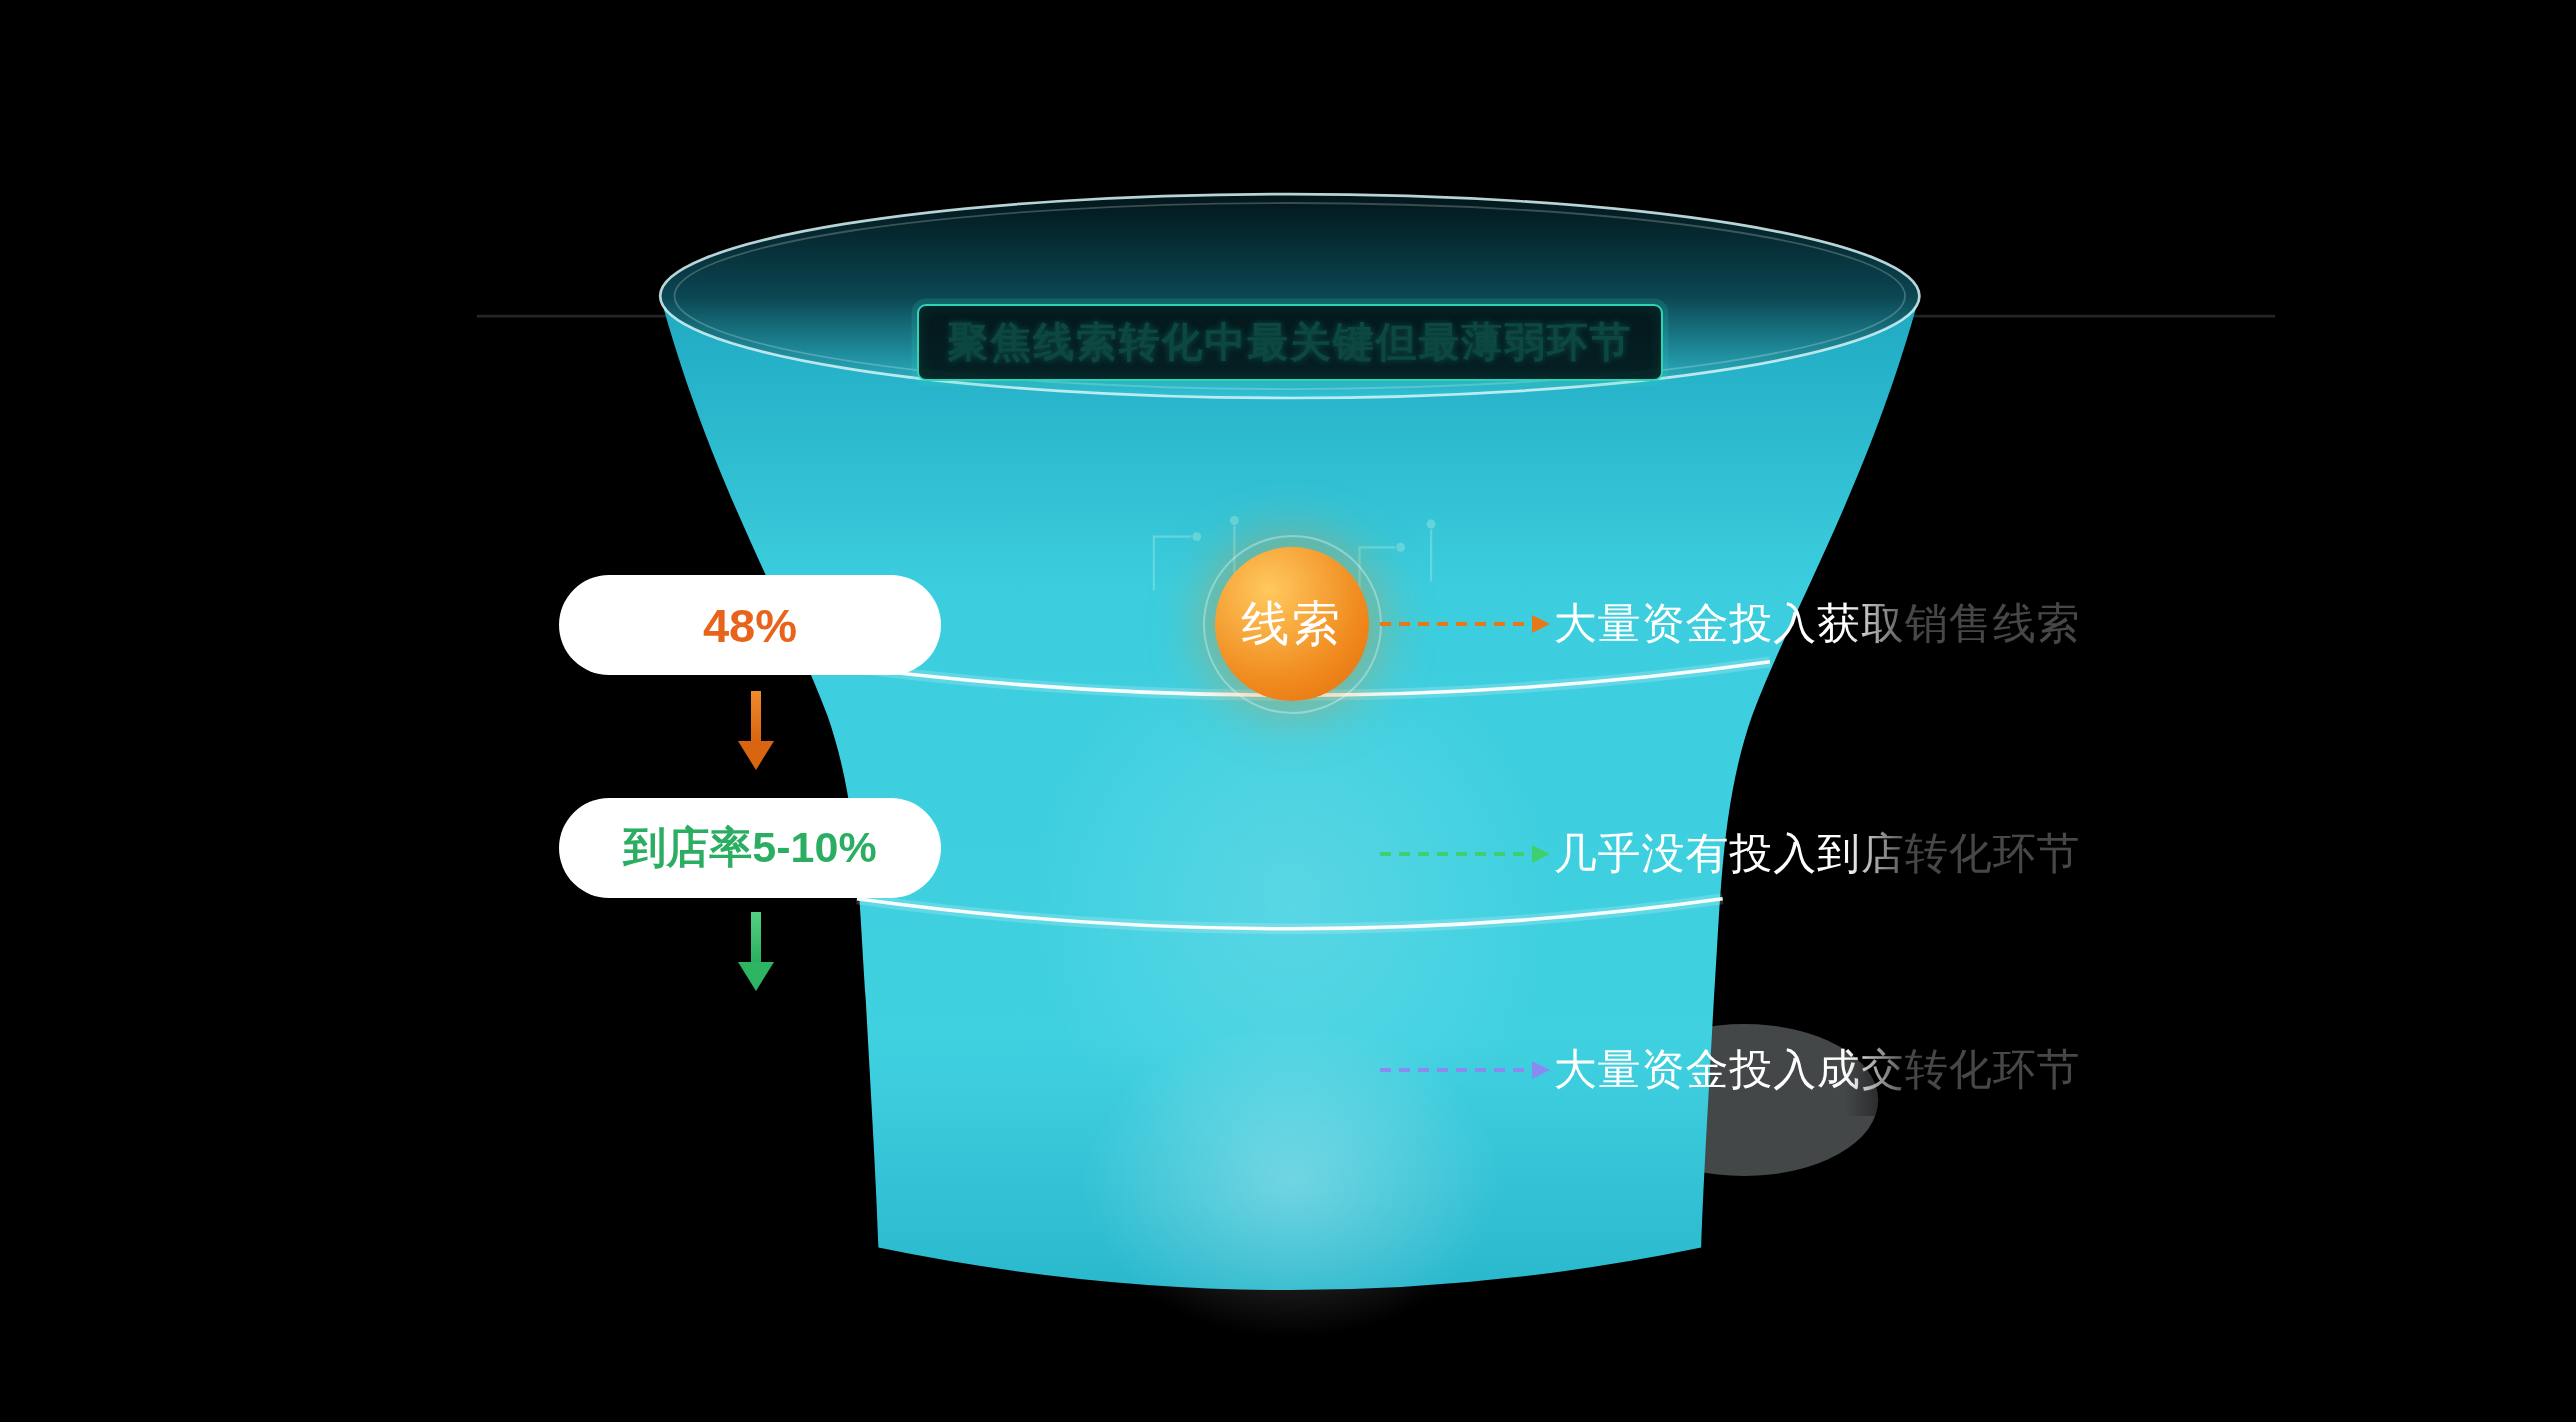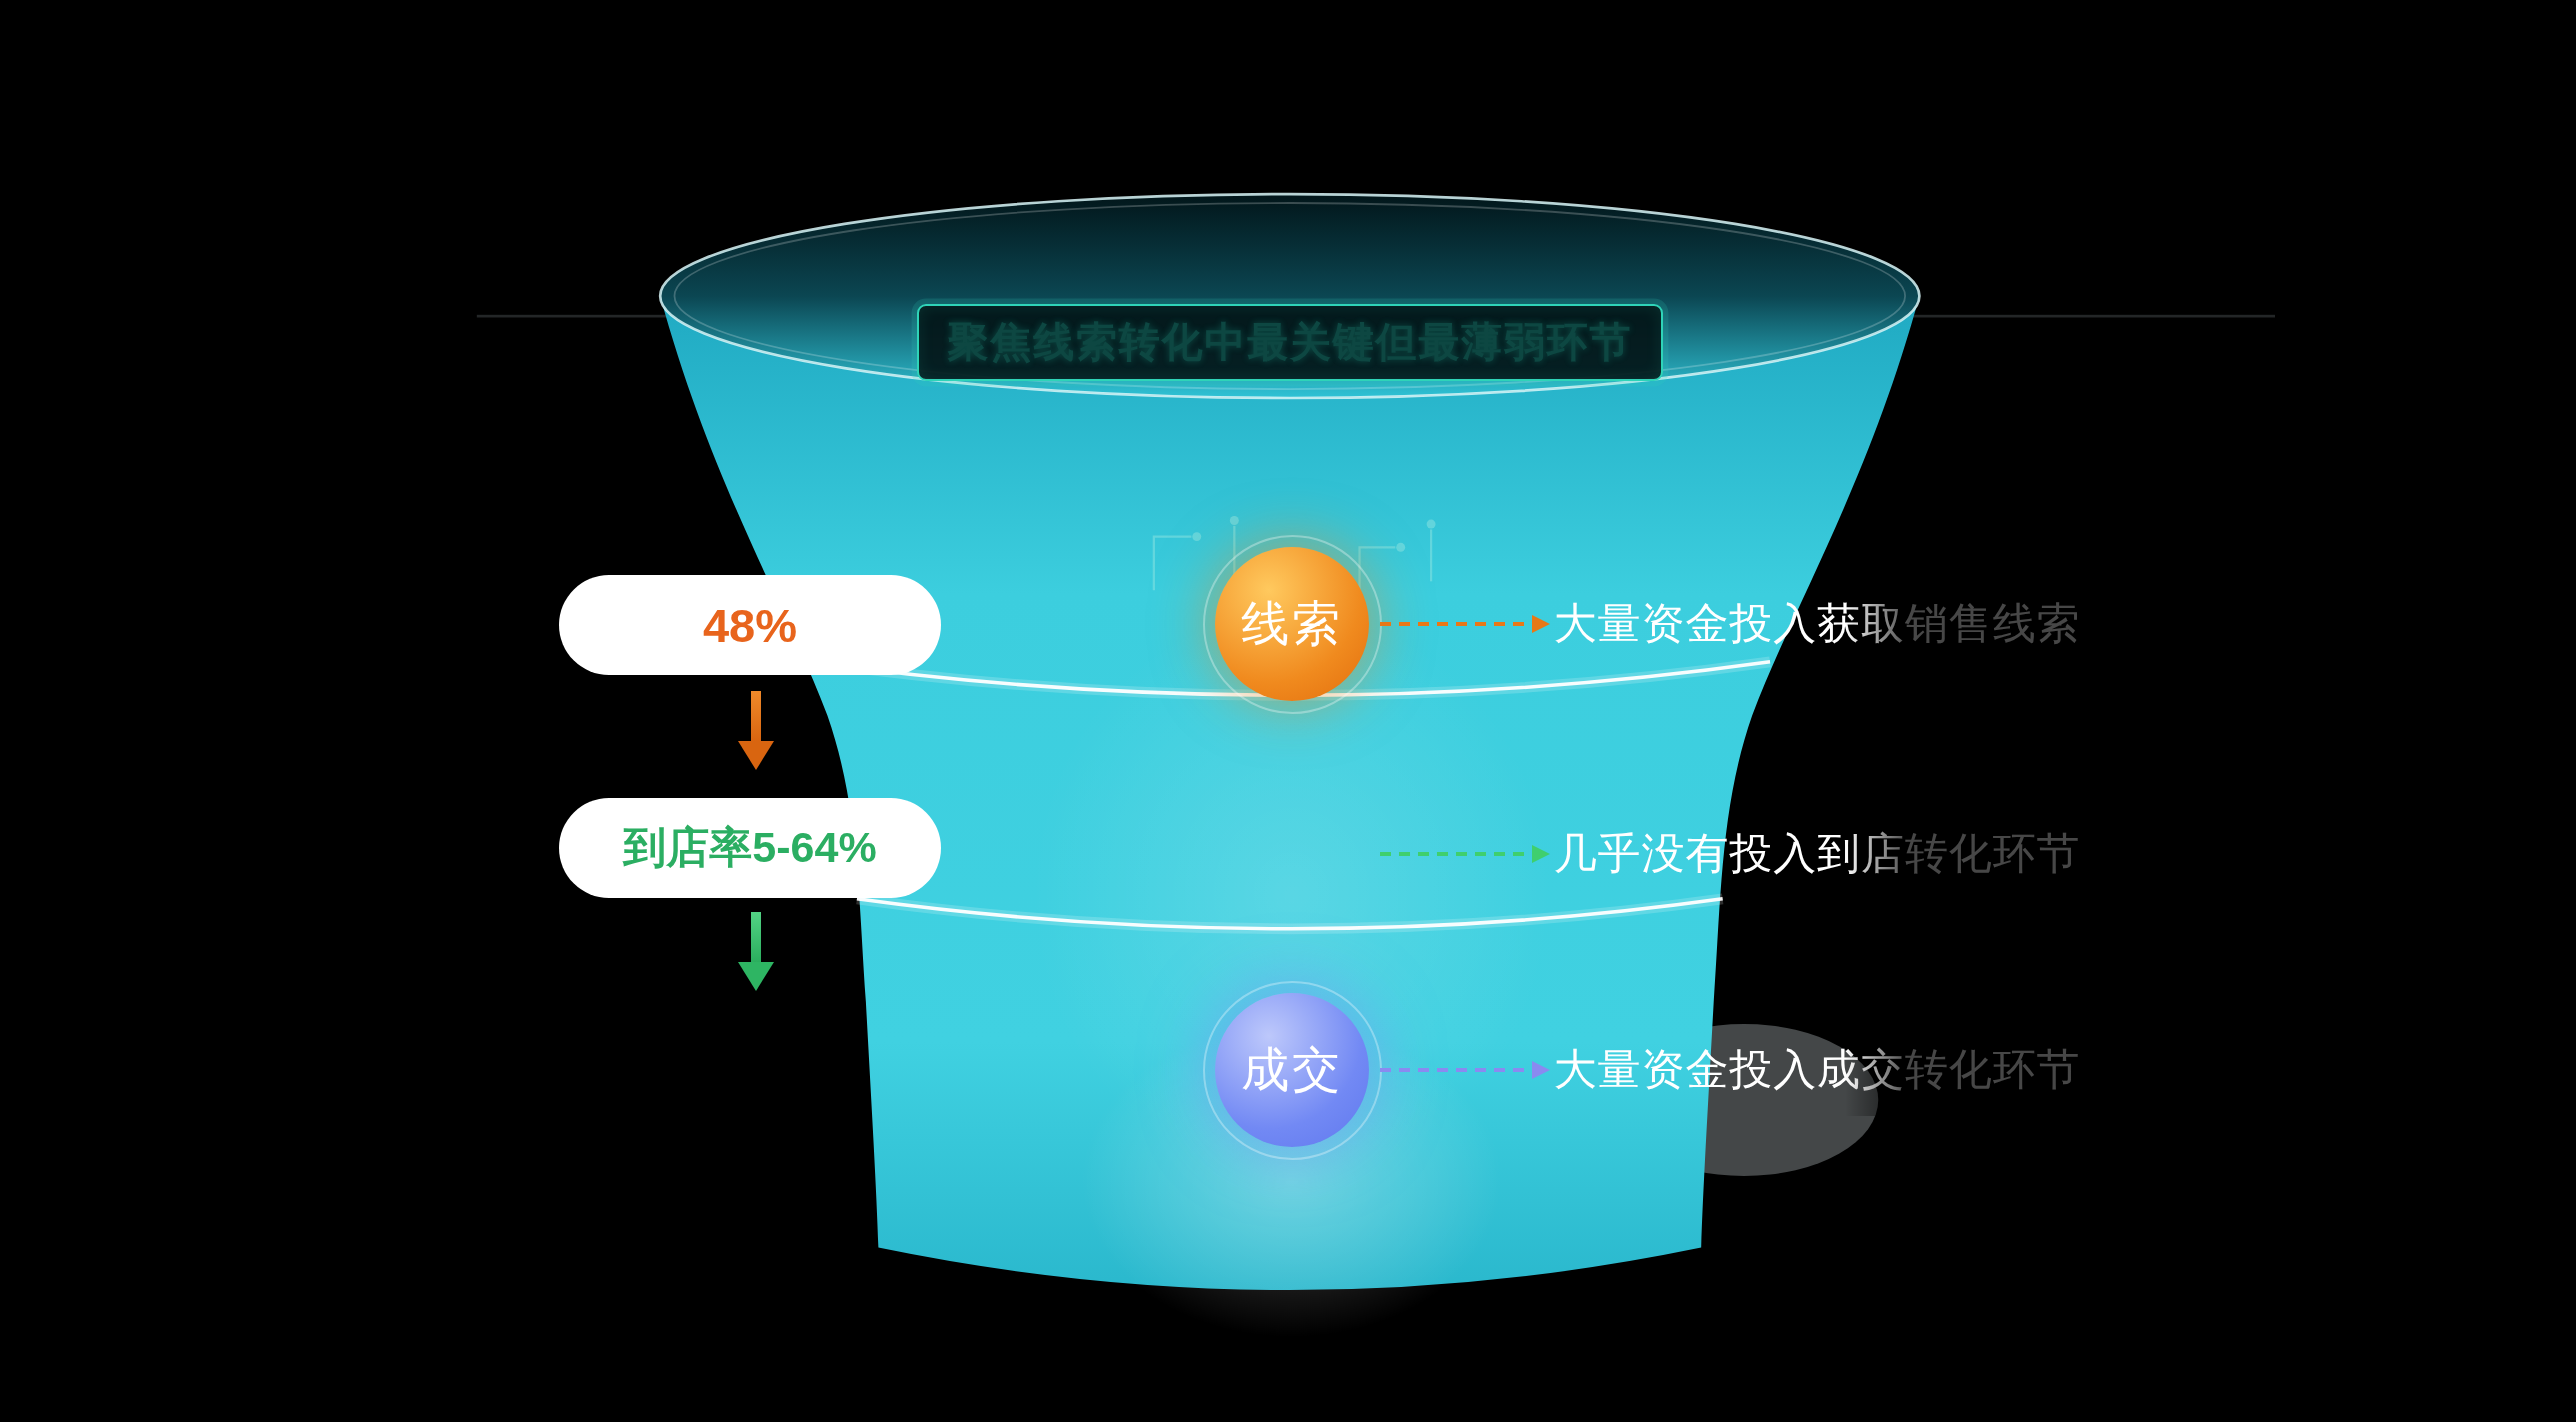--- a/index.html
+++ b/index.html
@@ -146,32 +146,29 @@
   </div>
 
   <div class="pill pill-1">
     <span>48%</span>
   </div>
   <div class="flow-arrow flow-arrow-1">
     <span class="stem"></span>
     <span class="head"></span>
   </div>
   <div class="pill pill-2">
-    <span>到店率5-64%</span>
+    <span>到店率5-10%</span>
   </div>
   <div class="flow-arrow flow-arrow-2">
     <span class="stem"></span>
     <span class="head"></span>
   </div>
 
   <div class="orb orb-1">
     <span>线索</span>
-  </div>
-  <div class="orb orb-3">
-    <span>成交</span>
   </div>
 
   <div class="annot annot-1">
     <span class="dash dash-1"></span>
     <span class="annot-text">大量资金投入获取销售线索</span>
     <span class="dim"></span>
   </div>
   <div class="annot annot-2">
     <span class="dash dash-2"></span>
     <span class="annot-text">几乎没有投入到店转化环节</span>

